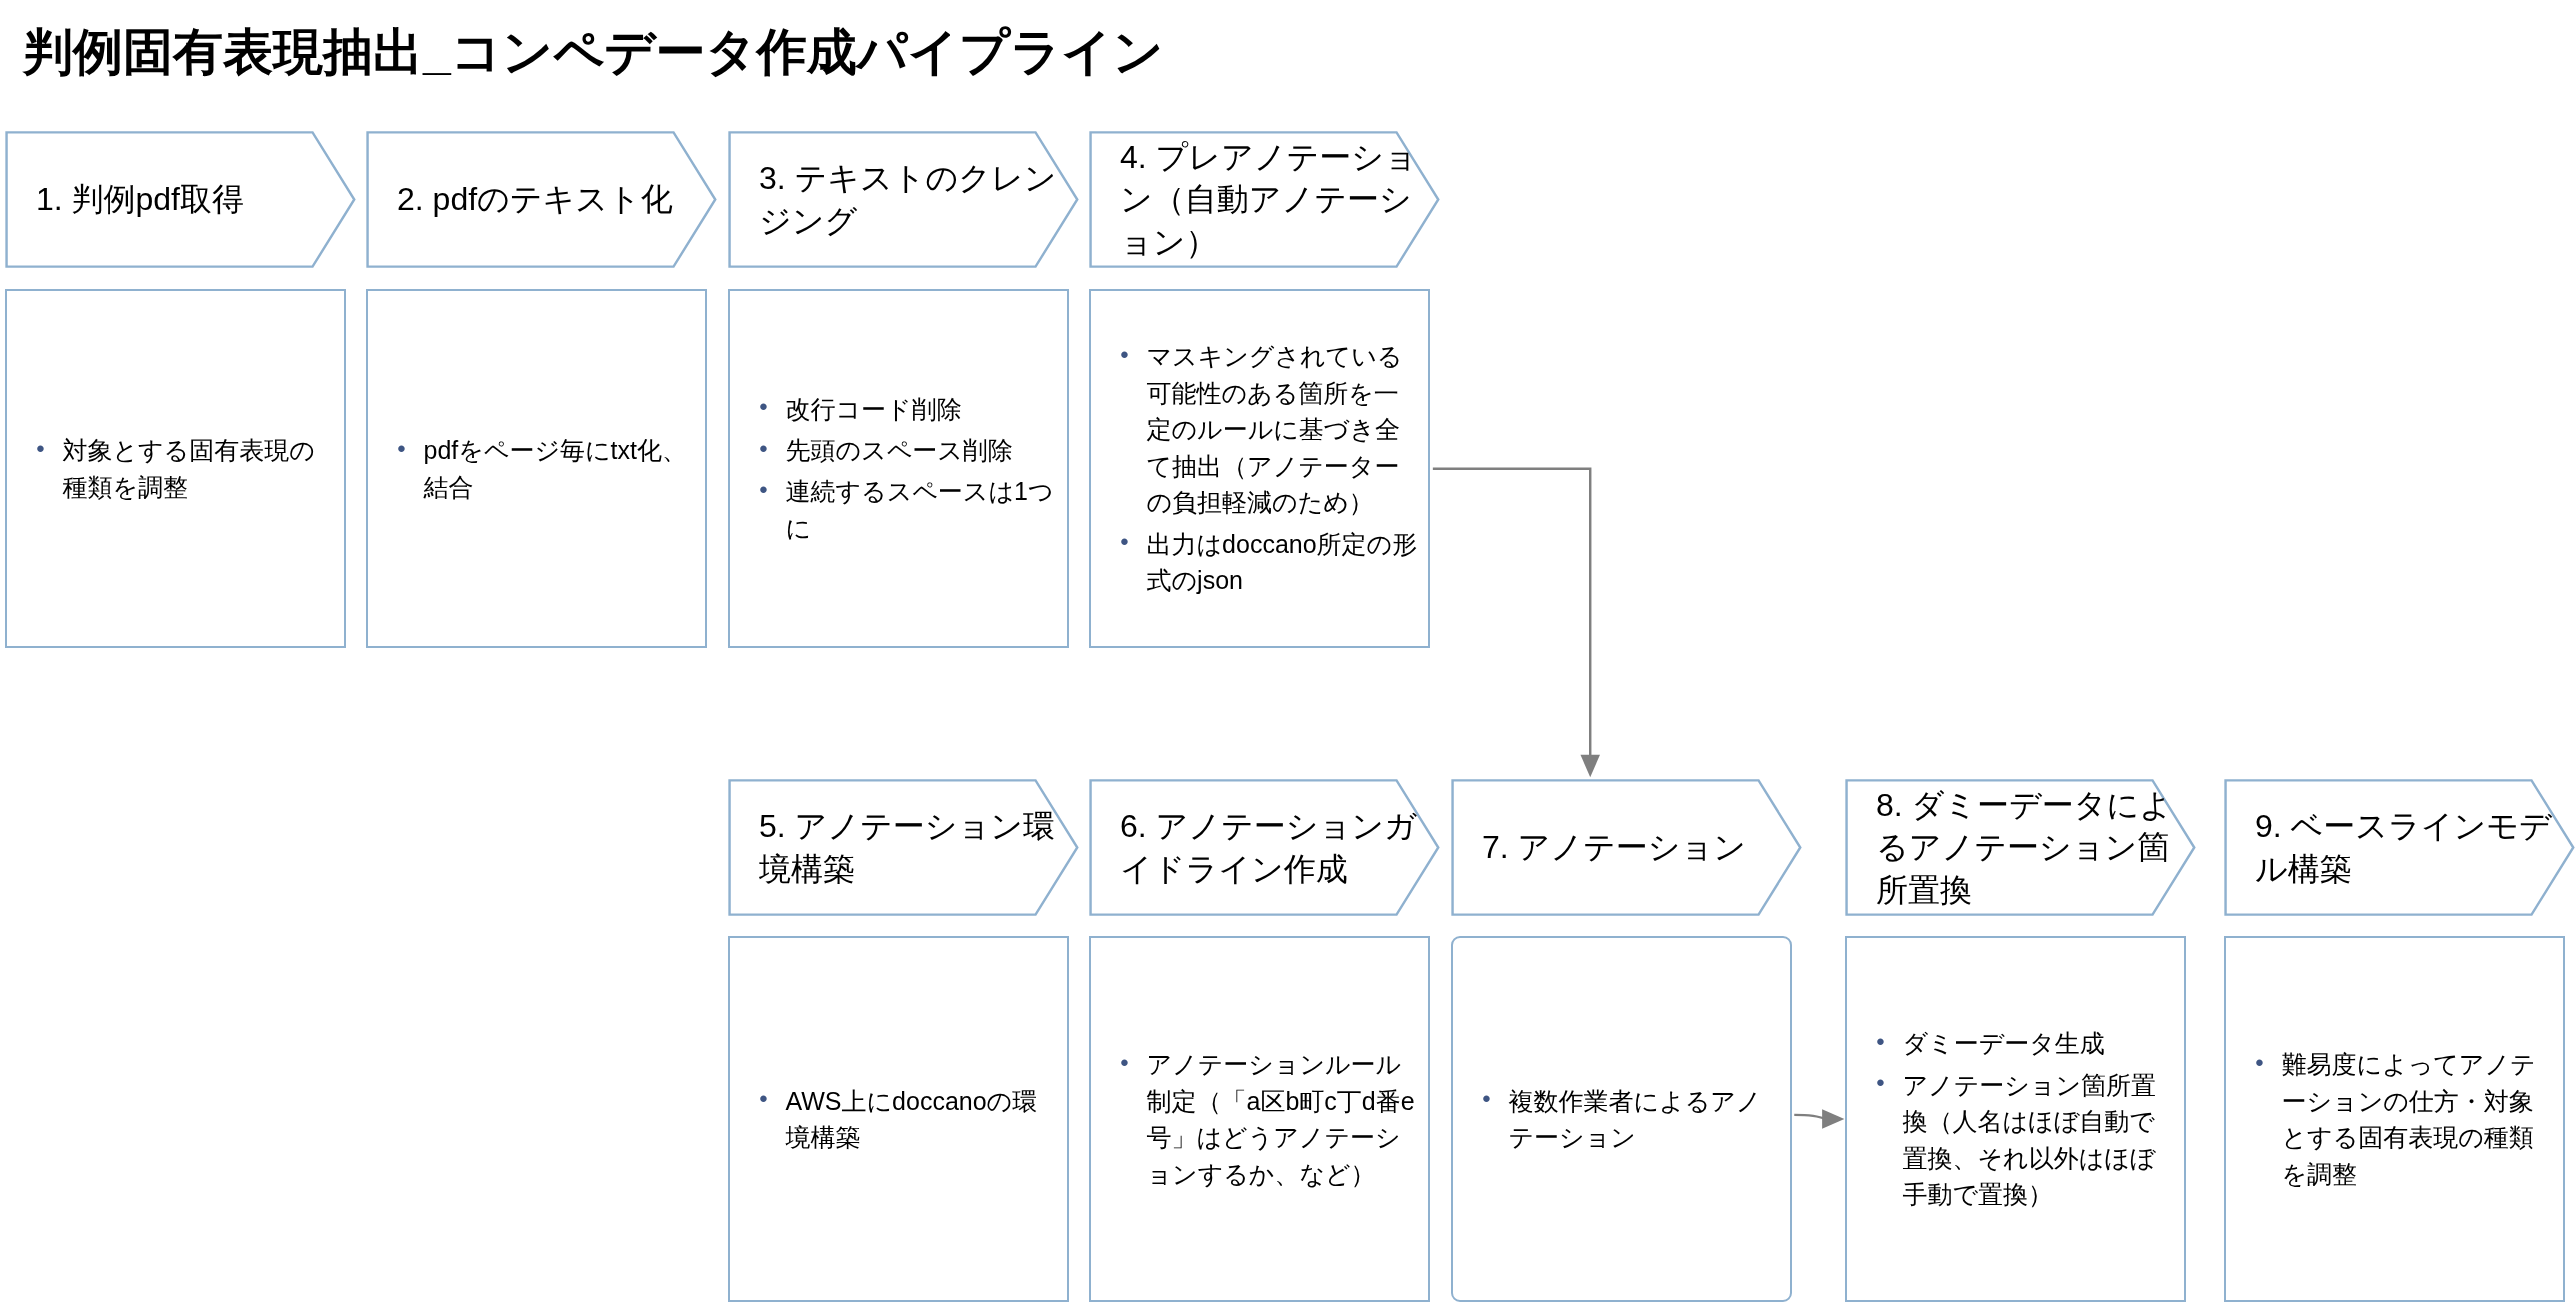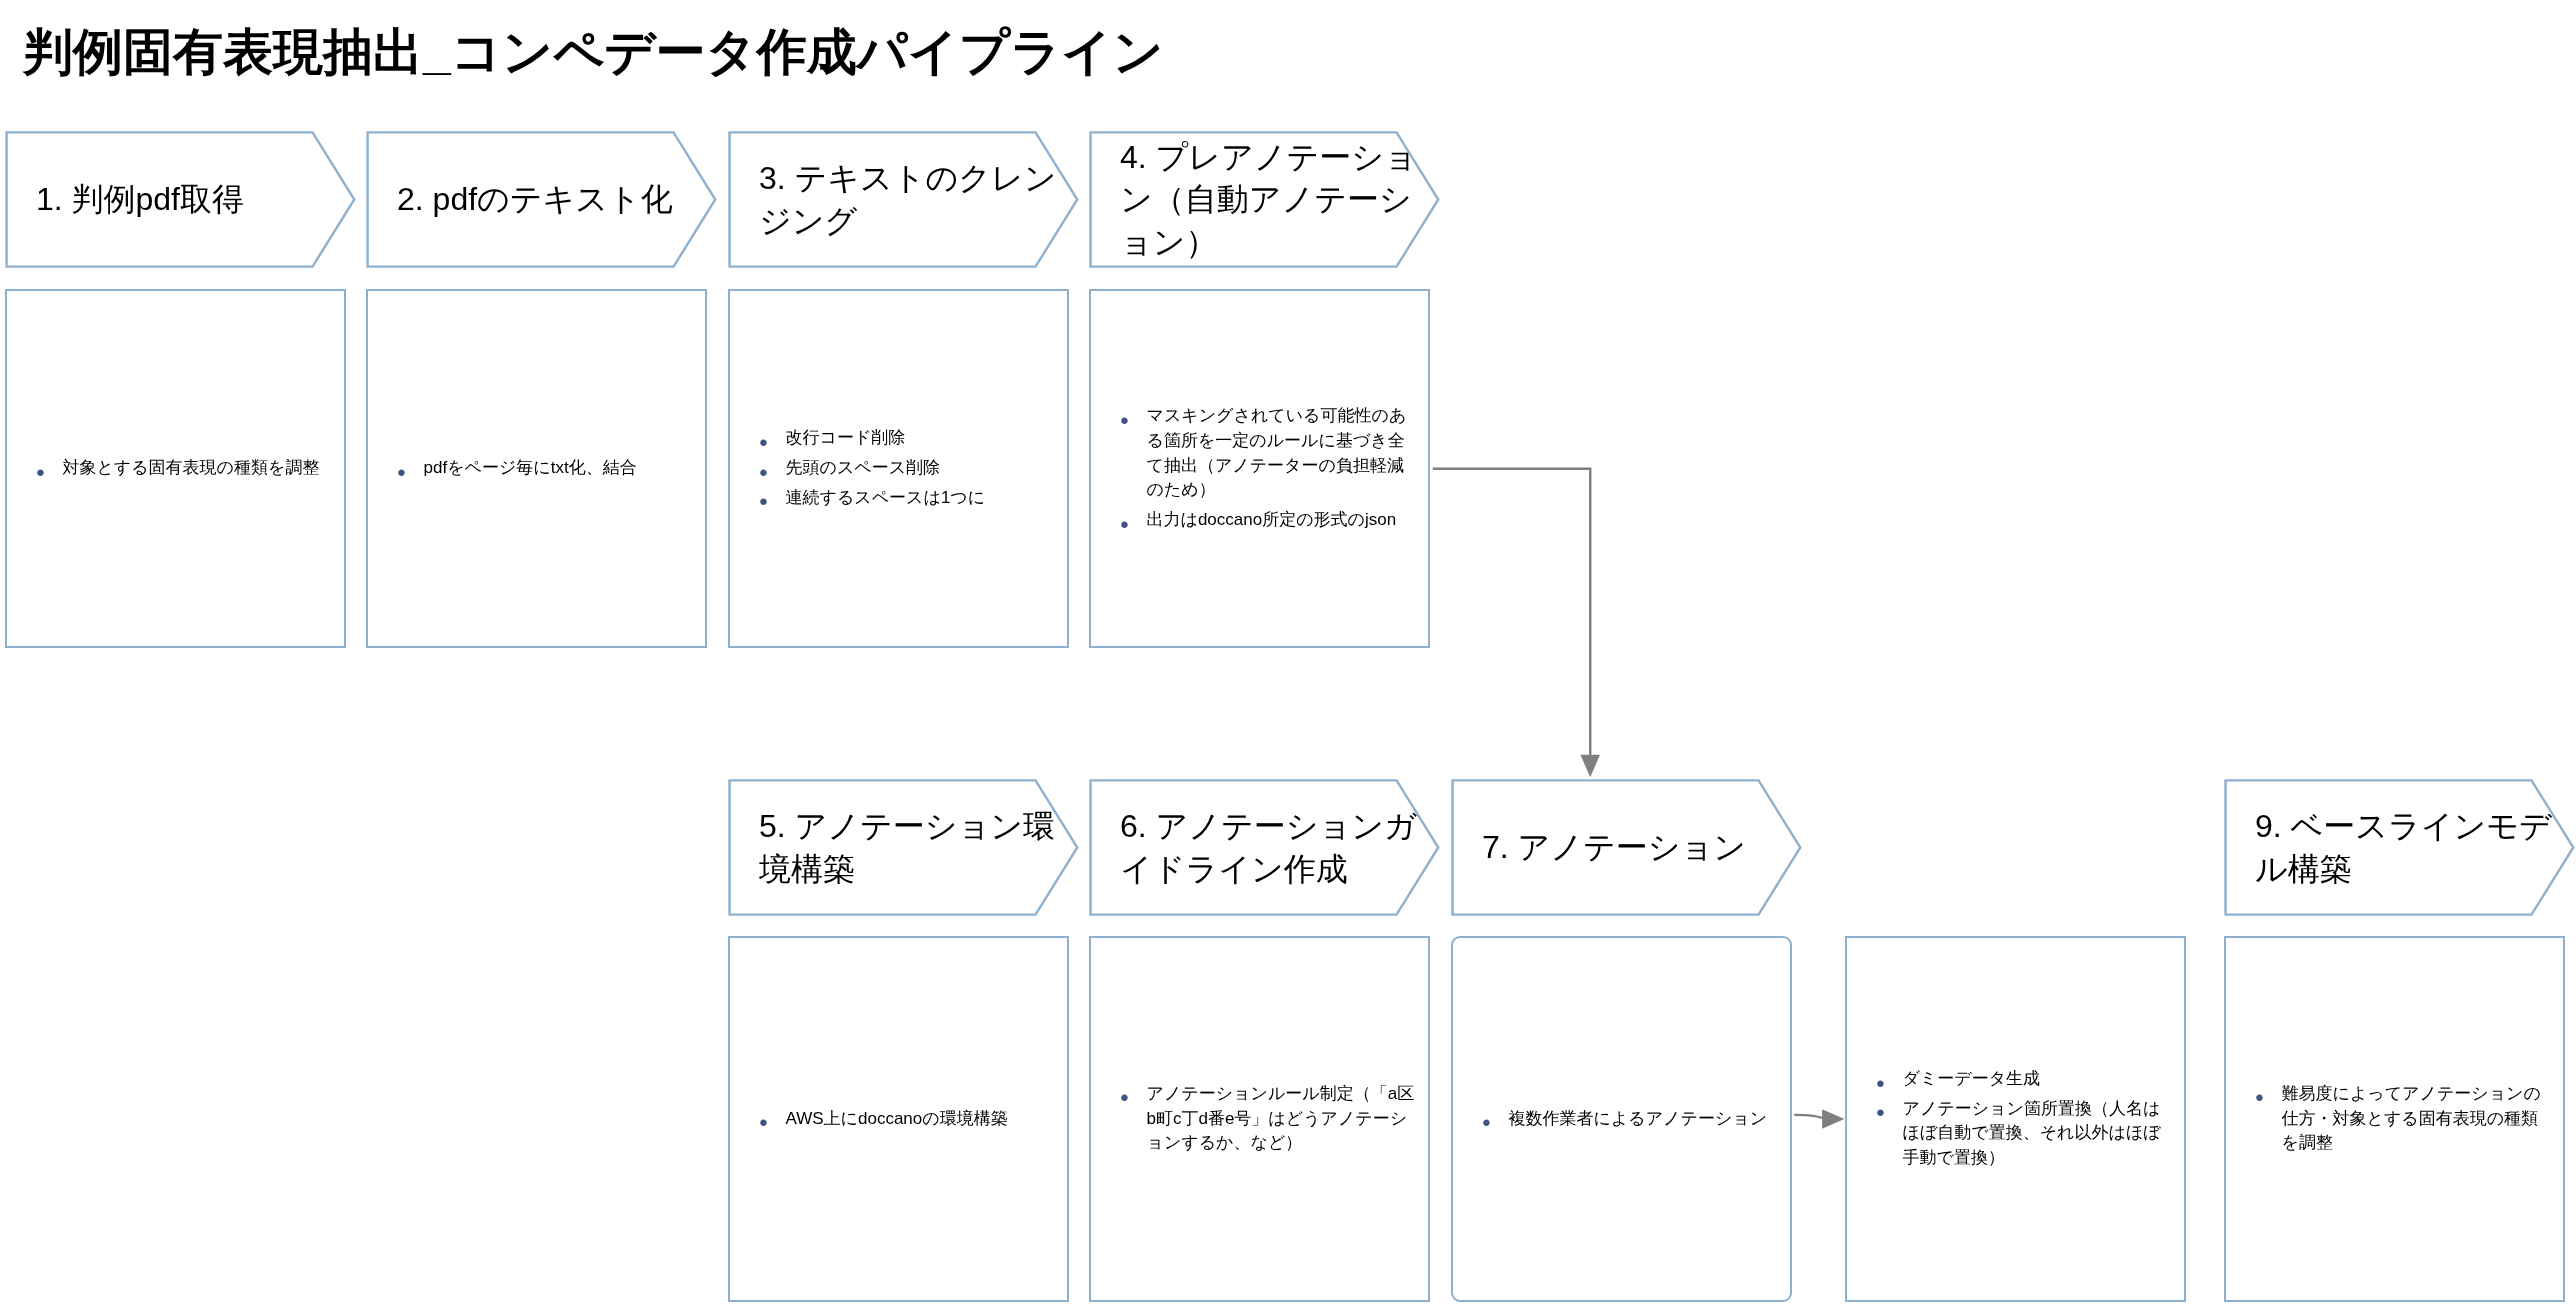--- a/index.html
+++ b/index.html
@@ -31,21 +31,21 @@
     display:flex;flex-direction:column;justify-content:center;
   }
   .body-box.r1{height:359px;}
   .body-box.r2{height:366px;}
   .body-box ul{
     list-style:none;margin:0;padding:0 9.8px 0 19.5px;
   }
   .body-box li{
     position:relative;
     padding-left:36px;
-    font-size:17px;line-height:1.46;color:#000000;
+    font-size:25px;line-height:1.46;color:#000000;
     margin:4.9px 0;
   }
   .body-box li::before{
     content:"\2022";
     position:absolute;left:9.8px;top:-1.4px;
     color:#3E5583;font-size:24px;
   }
   .overlay-svg{position:absolute;left:0;top:0;}
 </style>
 </head>
@@ -115,20 +115,26 @@
       <polygon points="2,2 442,2 502,98.5 442,195 2,195" fill="#ffffff" stroke="#8FB1CF" stroke-width="3.5"></polygon>
     </svg>
     <div class="chevron-label">6. アノテーションガイドライン作成</div>
   </div>
   <div class="chevron" style="left:1451px;top:779px;">
     <svg width="355" height="137" viewBox="0 0 510 197">
       <polygon points="2,2 442,2 502,98.5 442,195 2,195" fill="#ffffff" stroke="#8FB1CF" stroke-width="3.5"></polygon>
     </svg>
     <div class="chevron-label">7. アノテーション</div>
   </div>
+  <div class="chevron" style="left:1845px;top:779px;">
+    <svg width="355" height="137" viewBox="0 0 510 197">
+      <polygon points="2,2 442,2 502,98.5 442,195 2,195" fill="#ffffff" stroke="#8FB1CF" stroke-width="3.5"></polygon>
+    </svg>
+    <div class="chevron-label">8. ダミーデータによるアノテーション箇所置換</div>
+  </div>
   <div class="chevron" style="left:2224px;top:779px;">
     <svg width="355" height="137" viewBox="0 0 510 197">
       <polygon points="2,2 442,2 502,98.5 442,195 2,195" fill="#ffffff" stroke="#8FB1CF" stroke-width="3.5"></polygon>
     </svg>
     <div class="chevron-label">9. ベースラインモデル構築</div>
   </div>
 
   <div class="body-box r2" style="left:728px;top:936px;">
     <ul>
       <li>AWS上にdoccanoの環境構築</li>

